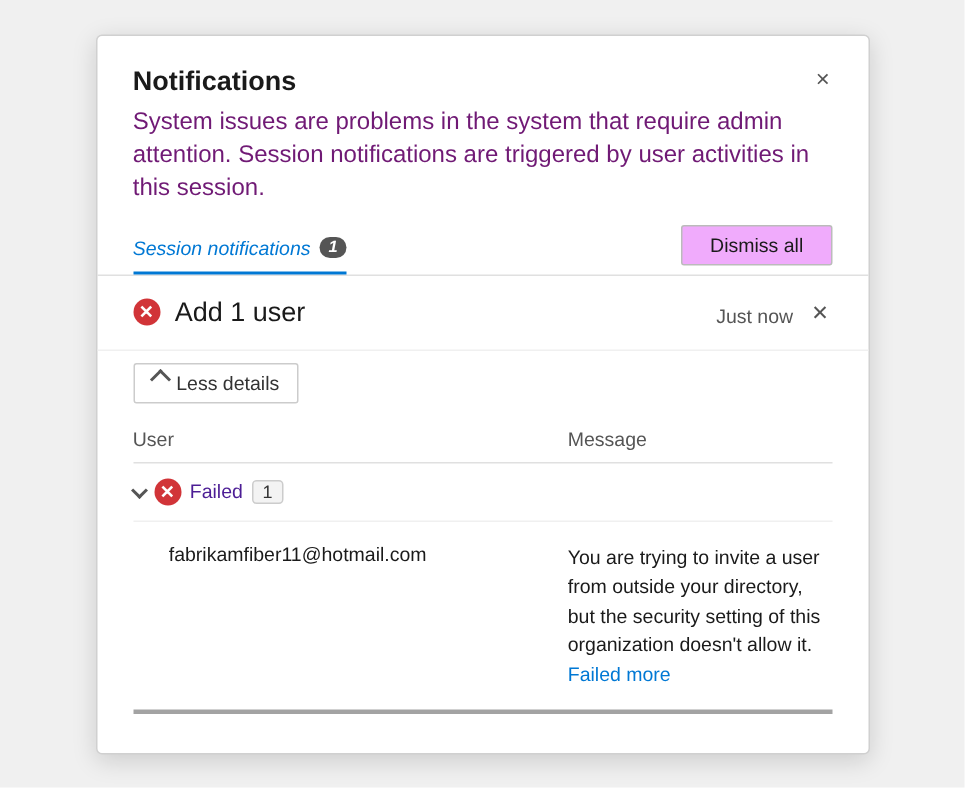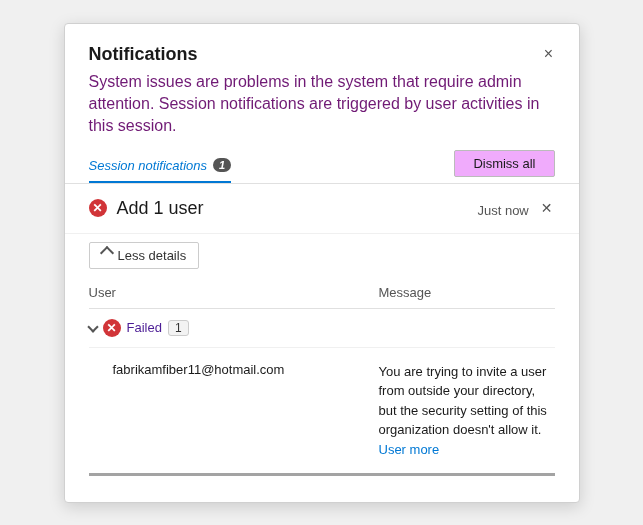--- a/index.html
+++ b/index.html
@@ -280,17 +280,17 @@
       <span class="error-icon">✕</span>
       <span class="failed-label">Failed</span>
       <span class="failed-count">1</span>
     </div>
 
     <div class="data-row">
       <div class="col-user">fabrikamfiber11@hotmail.com</div>
       <div class="col-message">
         <span>You are trying to invite a user from outside your directory, but the security setting of this organization doesn't allow it.</span>
         <span> </span>
-        <a class="learn-more-link" href="#">User more</a>
+        <a class="learn-more-link" href="#">Failed more</a>
       </div>
     </div>
   </div>
 </div>
 
 </body></html>

